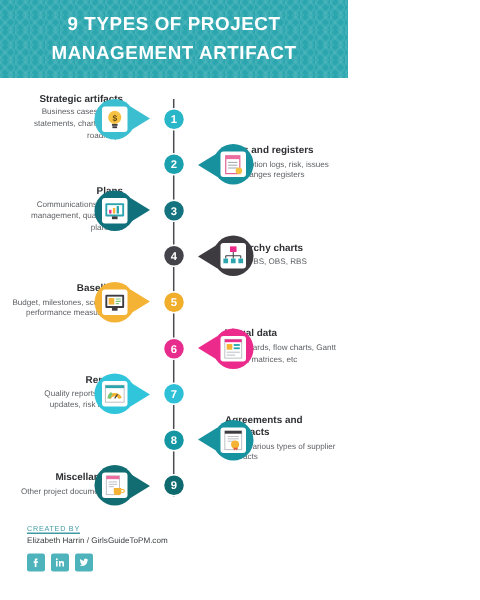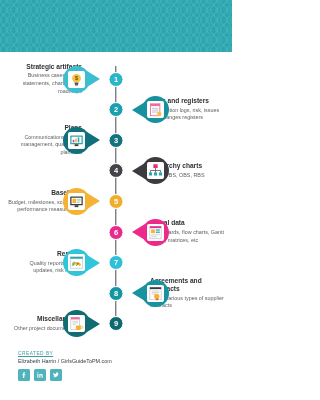--- a/index.html
+++ b/index.html
@@ -171,20 +171,21 @@
     justify-content:center;
     color:#fff;
   }
   .soc svg { display:block; }
 </style>
 </head>
 <body>
 
 <div class="header">
   <div class="chevrons"></div>
+  <div class="header-title">9 TYPES OF PROJECT MANAGEMENT ARTIFACT</div>
 </div>
 
 <div class="timeline">
   <div class="spine"></div>
   <div id="rows">
       <div class="row" style="top: 12px;">
         <div class="txt l">
           <div class="t-head">Strategic artifacts</div>
           <div class="t-body">Business cases, vision statements, charters and roadmaps</div>
         </div>

